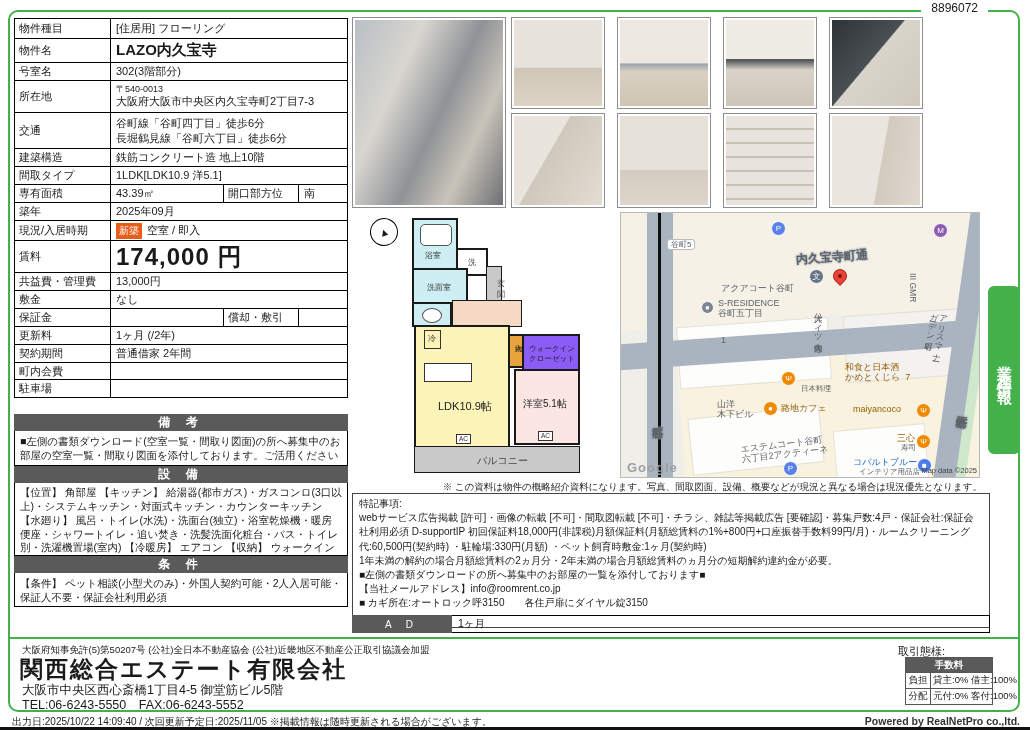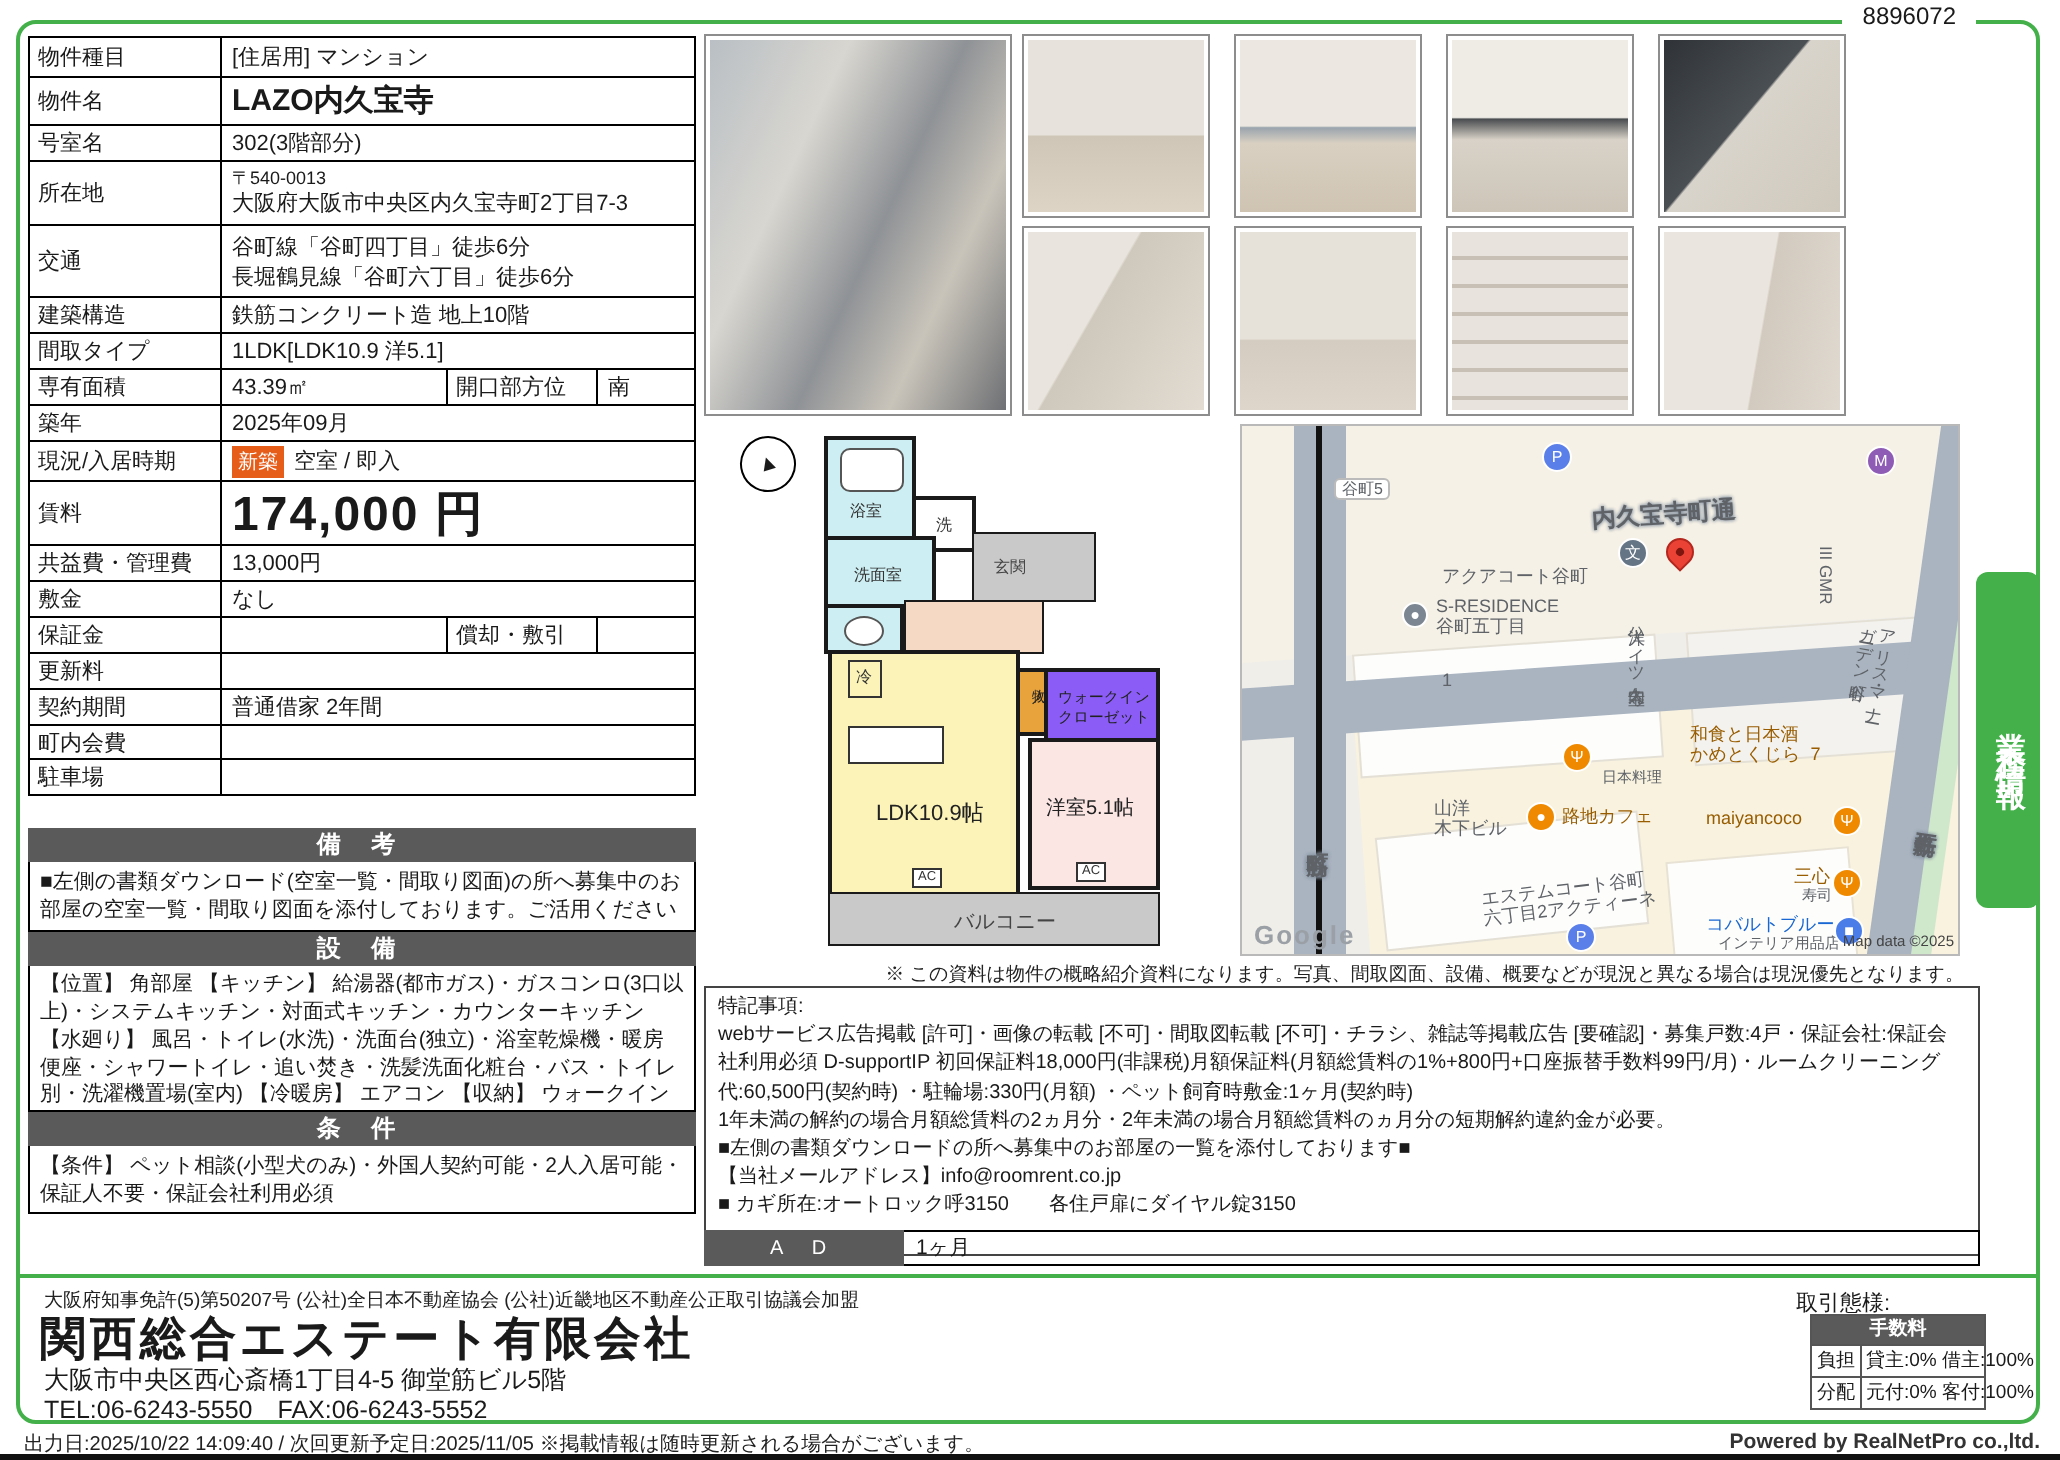--- a/index.html
+++ b/index.html
@@ -92,21 +92,21 @@
 <div class="page">
 
   <div class="doc-number">8896072</div>
   <div class="frame"></div>
   <div class="green-divider"></div>
   <div class="side-tab">業務情報</div>
 
   <div class="ptable">
     <div class="prow" style="height:20px">
         <div class="plabel">物件種目</div>
-        <div class="pval">[住居用] マンション</div>
+        <div class="pval">[住居用] フローリング</div>
       </div>
     <div class="prow" style="height:24px">
         <div class="plabel">物件名</div>
         <div class="pval name-val">LAZO内久宝寺</div>
       </div>
     <div class="prow" style="height:18px">
         <div class="plabel">号室名</div>
         <div class="pval">302(3階部分)</div>
       </div>
     <div class="prow" style="height:32px">
@@ -161,20 +161,21 @@
         <div class="pval">なし</div>
       </div>
     <div class="prow" style="height:18px">
       <div class="plabel">保証金</div>
       <div class="pval"></div>
       <div class="plabel2">償却・敷引</div>
       <div class="pval2"></div>
     </div>
     <div class="prow" style="height:18px">
         <div class="plabel">更新料</div>
+        <div class="pval">1ヶ月 (/2年)</div>
       </div>
     <div class="prow" style="height:18px">
         <div class="plabel">契約期間</div>
         <div class="pval">普通借家 2年間</div>
       </div>
     <div class="prow" style="height:17px">
         <div class="plabel">町内会費</div>
         <div class="pval"></div>
       </div>
     <div class="prow" style="height:17px">
@@ -229,21 +230,21 @@
     <div class="room" style="left:104px;top:36px;width:32px;height:28px;background:#fff;">
       <div class="lbl" style="left:10px;top:7px;">洗</div>
     </div>
     <div class="room" style="left:60px;top:56px;width:56px;height:52px;background:#cdeef2;">
       <div class="lbl" style="left:13px;top:12px;">洗面室</div>
     </div>
     <div class="room" style="left:60px;top:90px;width:40px;height:25px;background:#cdeef2;">
       <div style="position:absolute;left:8px;top:4px;width:18px;height:13px;background:#fff;border:1px solid #555;border-radius:50%;"></div>
     </div>
     <div class="room" style="left:100px;top:88px;width:70px;height:27px;background:#f5d9c4;border-width:1px;"></div>
-    <div class="room" style="left:134px;top:54px;width:62px;height:35px;background:#c9c9c9;border-width:1px;">
+    <div class="room" style="left:134px;top:54px;width:16px;height:35px;background:#c9c9c9;border-width:1px;">
       <div class="lbl" style="left:10px;top:11px;color:#444;">玄関</div>
     </div>
     <div class="room" style="left:62px;top:113px;width:96px;height:123px;background:#fbf3b8;">
       <div style="position:absolute;left:8px;top:3px;width:15px;height:17px;border:1px solid #333;background:#fbf3b8;">
           <span class="lbl" style="left:3px;top:2px;">冷</span>
         </div>
       <div style="position:absolute;left:8px;top:36px;width:46px;height:17px;background:#fff;border:1px solid #333;"></div>
       <div class="lbl" style="left:22px;top:72px;font-size:11px;color:#222;">LDK10.9帖</div>
       <div class="acbox" style="left:40px;bottom:2px;">AC</div>
     </div>

